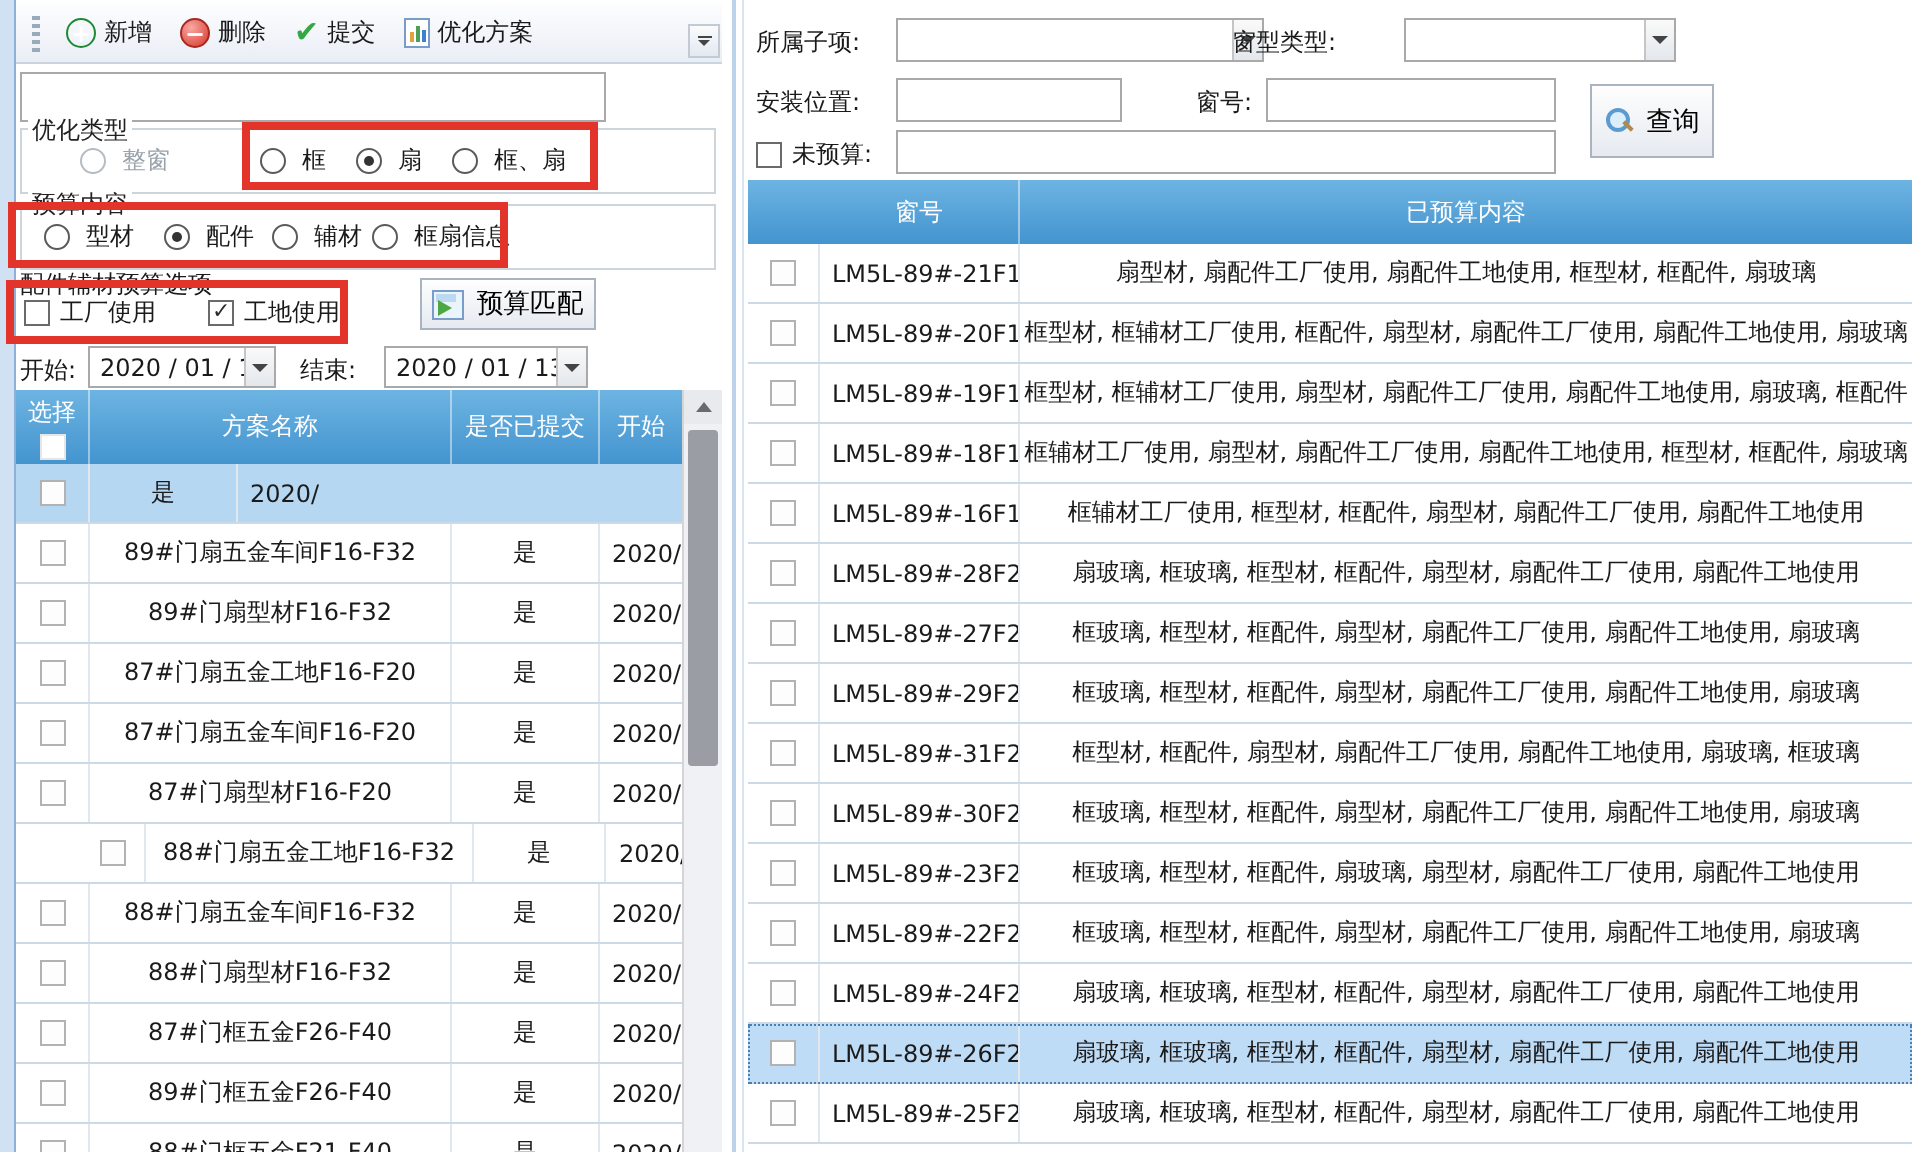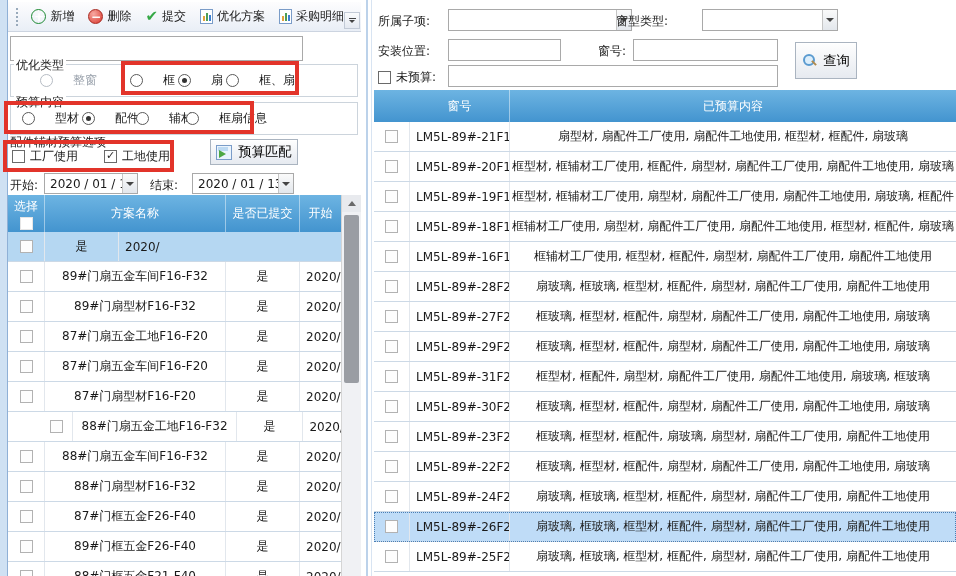--- a/index.html
+++ b/index.html
@@ -40,21 +40,21 @@
 
   
   .search-box { position:absolute; left:10px; top:36px; width:293px; height:25px;
     border:1px solid #a9a9a9; background:#fff; font:12px "DejaVu Sans",sans-serif; padding:0 4px; }
 
   
   .groupbox { position:absolute; border:1px solid #ccd4dc; background:#fff; }
   .group-label { position:absolute; background:#fff; padding:0 2px; color:#222; }
 
   
-  .radio { position:absolute; display:flex; align-items:center; gap:20px; white-space:nowrap; }
+  .radio { position:absolute; display:flex; align-items:center; gap:8px; white-space:nowrap; }
   .radio .r { width:13px; height:13px; border-radius:50%; border:1px solid #5a5a5a;
     background:#fff; position:relative; flex:0 0 auto; }
   .radio.sel .r::after { content:""; position:absolute; left:3px; top:3px; width:5px; height:5px;
     border-radius:50%; background:#333; }
   .radio.dis { color:#9aa2ac; }
   .radio.dis .r { border-color:#b6bcc4; }
   .checkbox { position:absolute; display:flex; align-items:center; gap:5px; white-space:nowrap; }
   .checkbox .c { width:13px; height:13px; border:1px solid #6a6a6a; background:#fff;
     position:relative; flex:0 0 auto; font-size:11px; line-height:11px; text-align:center; color:#2b2b2b; }
   .checkbox.chk .c::after { content:"\2713"; position:absolute; left:1px; top:-1px; font-weight:bold; }
@@ -138,29 +138,20 @@
       <span>提交</span>
     </span>
     <span class="tb-btn">
       <span class="ic-doc">
           <i class="b1"></i>
           <i class="b2"></i>
           <i class="b3"></i>
         </span>
       <span>优化方案</span>
     </span>
-    <span class="tb-btn">
-      <span class="ic-doc">
-          <i class="b1"></i>
-          <i class="b2"></i>
-          <i class="b3"></i>
-        </span>
-      <span>采购明细</span>
-      <span class="caret-down" style="margin-left:3px;"></span>
-    </span>
   </div>
   <div class="tb-overflow">
     <span class="bar"></span>
       <span class="tri"></span>
   </div>
 
   <input class="search-box" value="" style="">
 
   <div class="groupbox" style="left:10px; top:64px; width:348px; height:33px;"></div>
   <div class="group-label" style="left:14px; top:57px;">优化类型</div>

